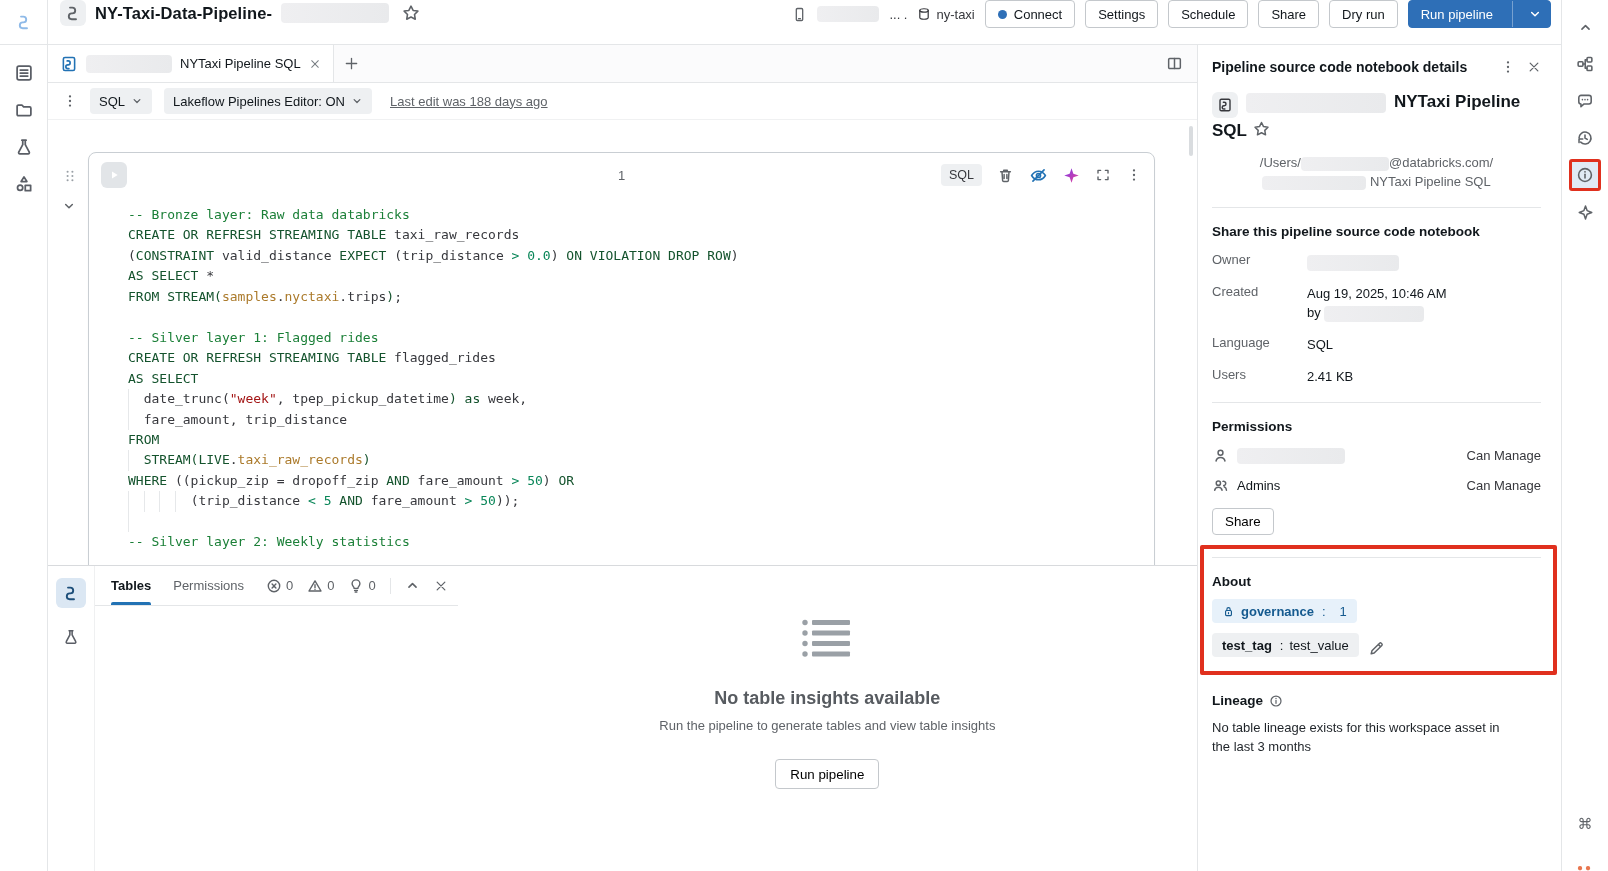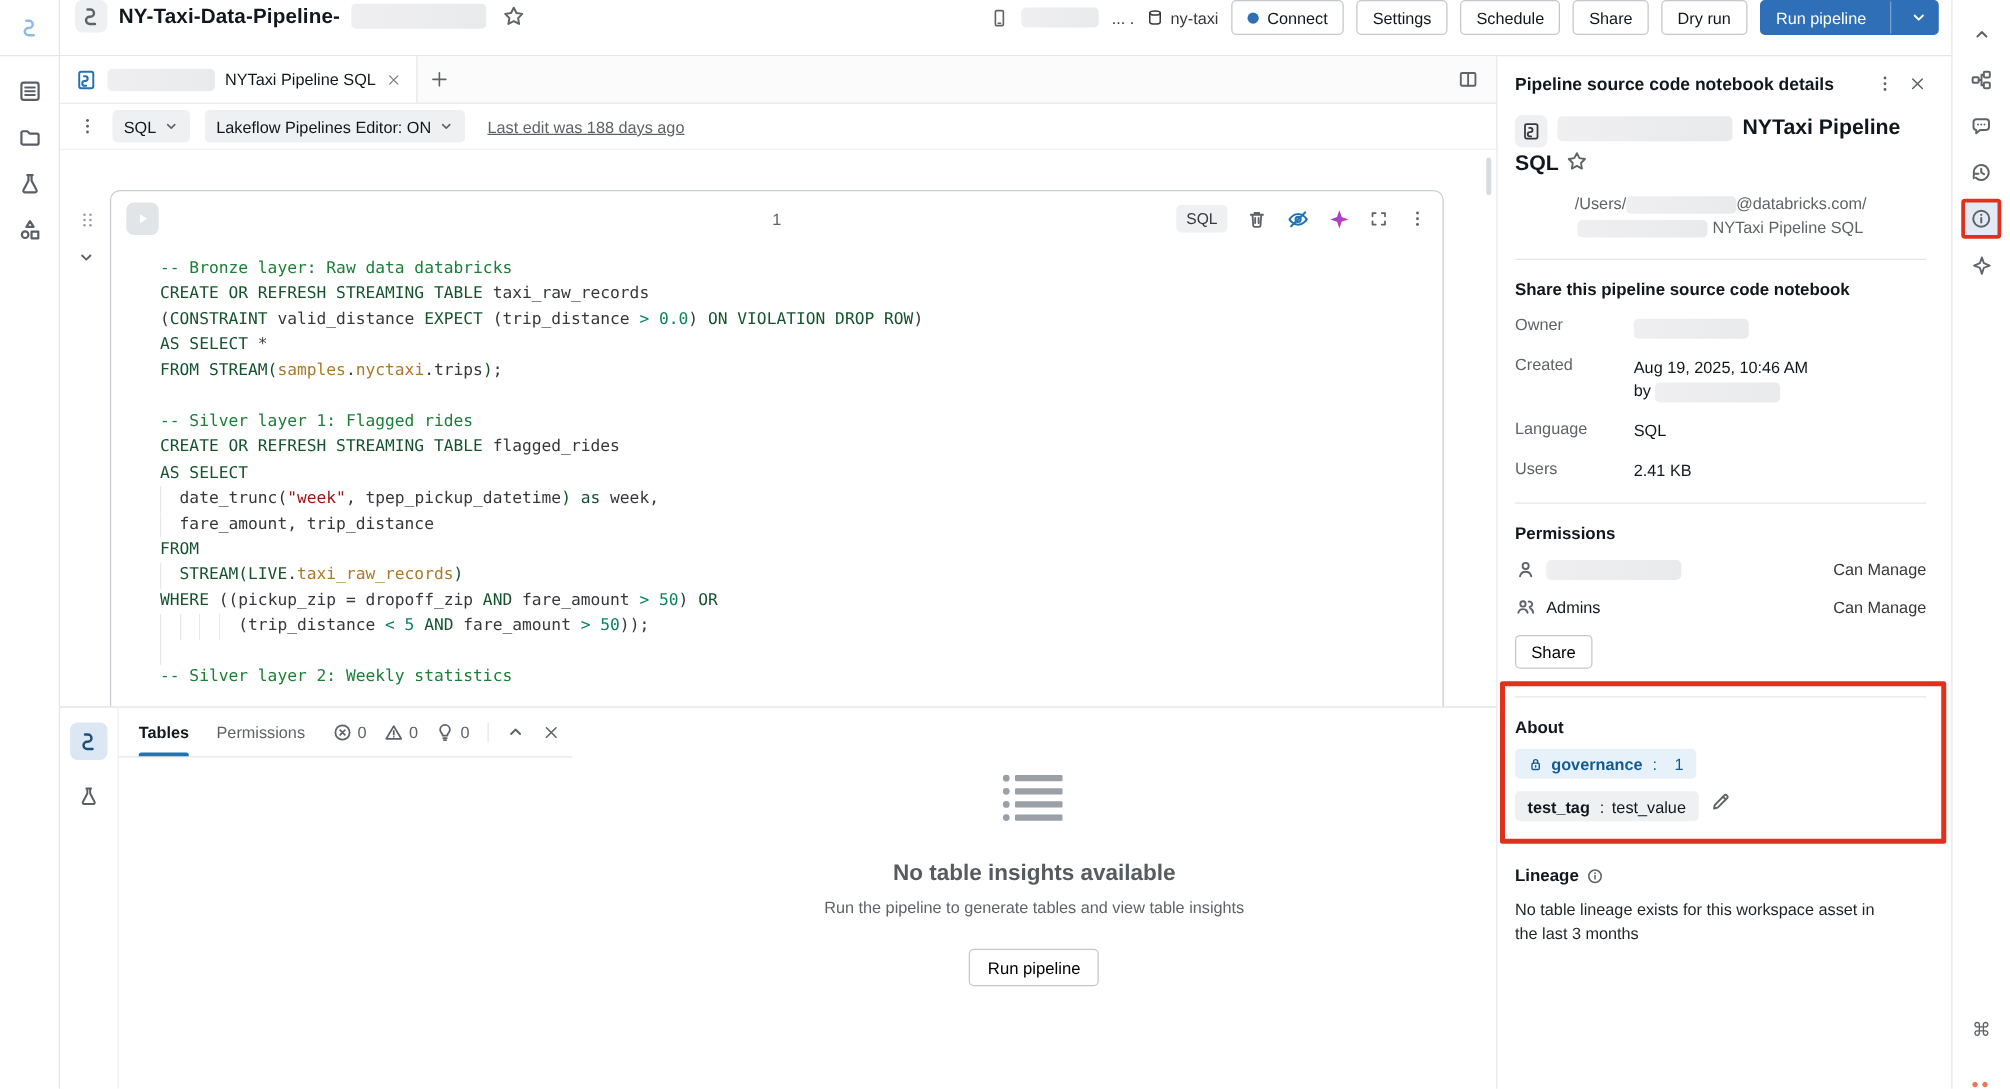--- a/index.html
+++ b/index.html
@@ -105,21 +105,21 @@
   .sec-h{font-size:13.5px;font-weight:700;margin-top:16px}
   .about-grid{margin-top:13px;display:grid;grid-template-columns:95px 1fr;row-gap:13px;align-items:start}
   .about-grid .lab{color:#5F6368}
   .about-grid .val{color:var(--ink);line-height:19px}
   .perm-row{display:flex;align-items:center;gap:8px;margin-top:13px;color:var(--ink)}
   .perm-row .ico{color:#5F6368}
   .perm-row .lvl{margin-left:auto;color:#37383D}
   .share-btn{margin-top:14px;height:27px;display:inline-flex;align-items:center;padding:0 12px;border:1px solid #C4C8CC;border-radius:4px;background:#fff;cursor:pointer}
   .tags-hl{border:4px solid var(--hl);border-radius:2px;margin:10px -16px 0 -12px;padding:0 12px 14px 8px}
   .tags-hl hr.div{margin-top:8px}
-  .tagrow{display:flex;align-items:flex-start;gap:9px;margin-top:10px}
+  .tagrow{display:flex;align-items:flex-end;gap:9px;margin-top:10px}
   .chip{height:24px;display:inline-flex;align-items:center;gap:6px;padding:0 10px;border-radius:4px;cursor:pointer}
   .chip.blue{background:var(--tagblue-bg);color:var(--tagblue-tx)}
   .chip.gray{background:var(--chipbg);color:var(--ink)}
   .chip .k{font-weight:700}
   .chip.blue .v{margin-left:8px}
   .chip .sep{margin-left:2px}
   .lineage-h{display:flex;align-items:center;gap:6px;margin-top:18px}
   .lineage-h .ico{color:#5F6368}
   .lineage-msg{margin-top:10px;color:#1F2429;line-height:19px;max-width:300px}
 

